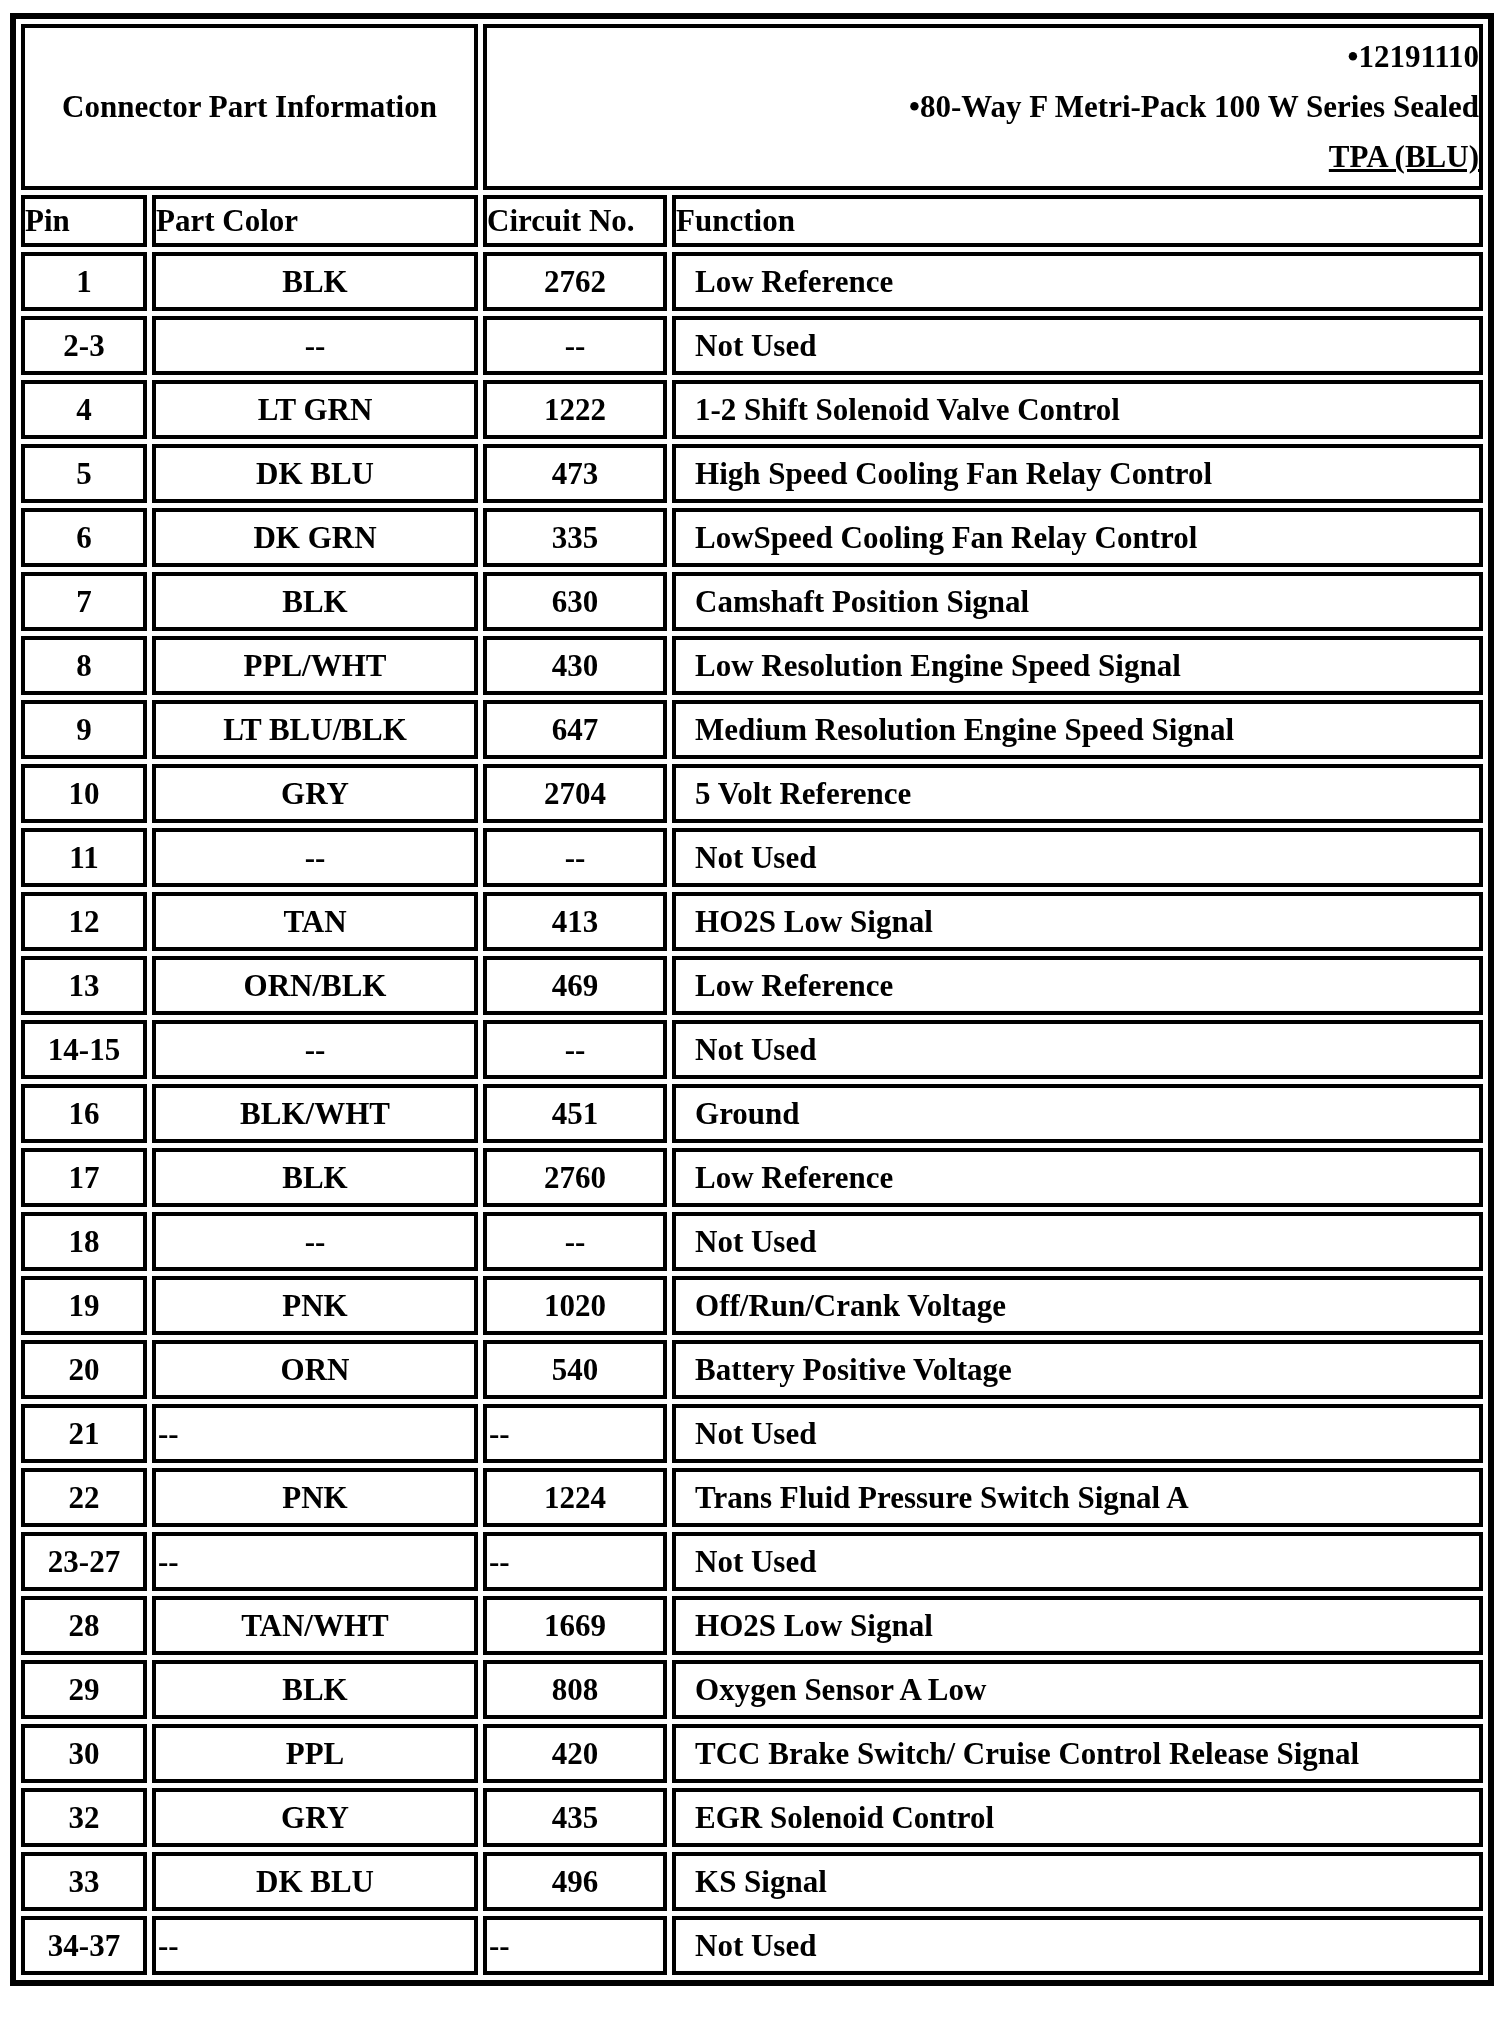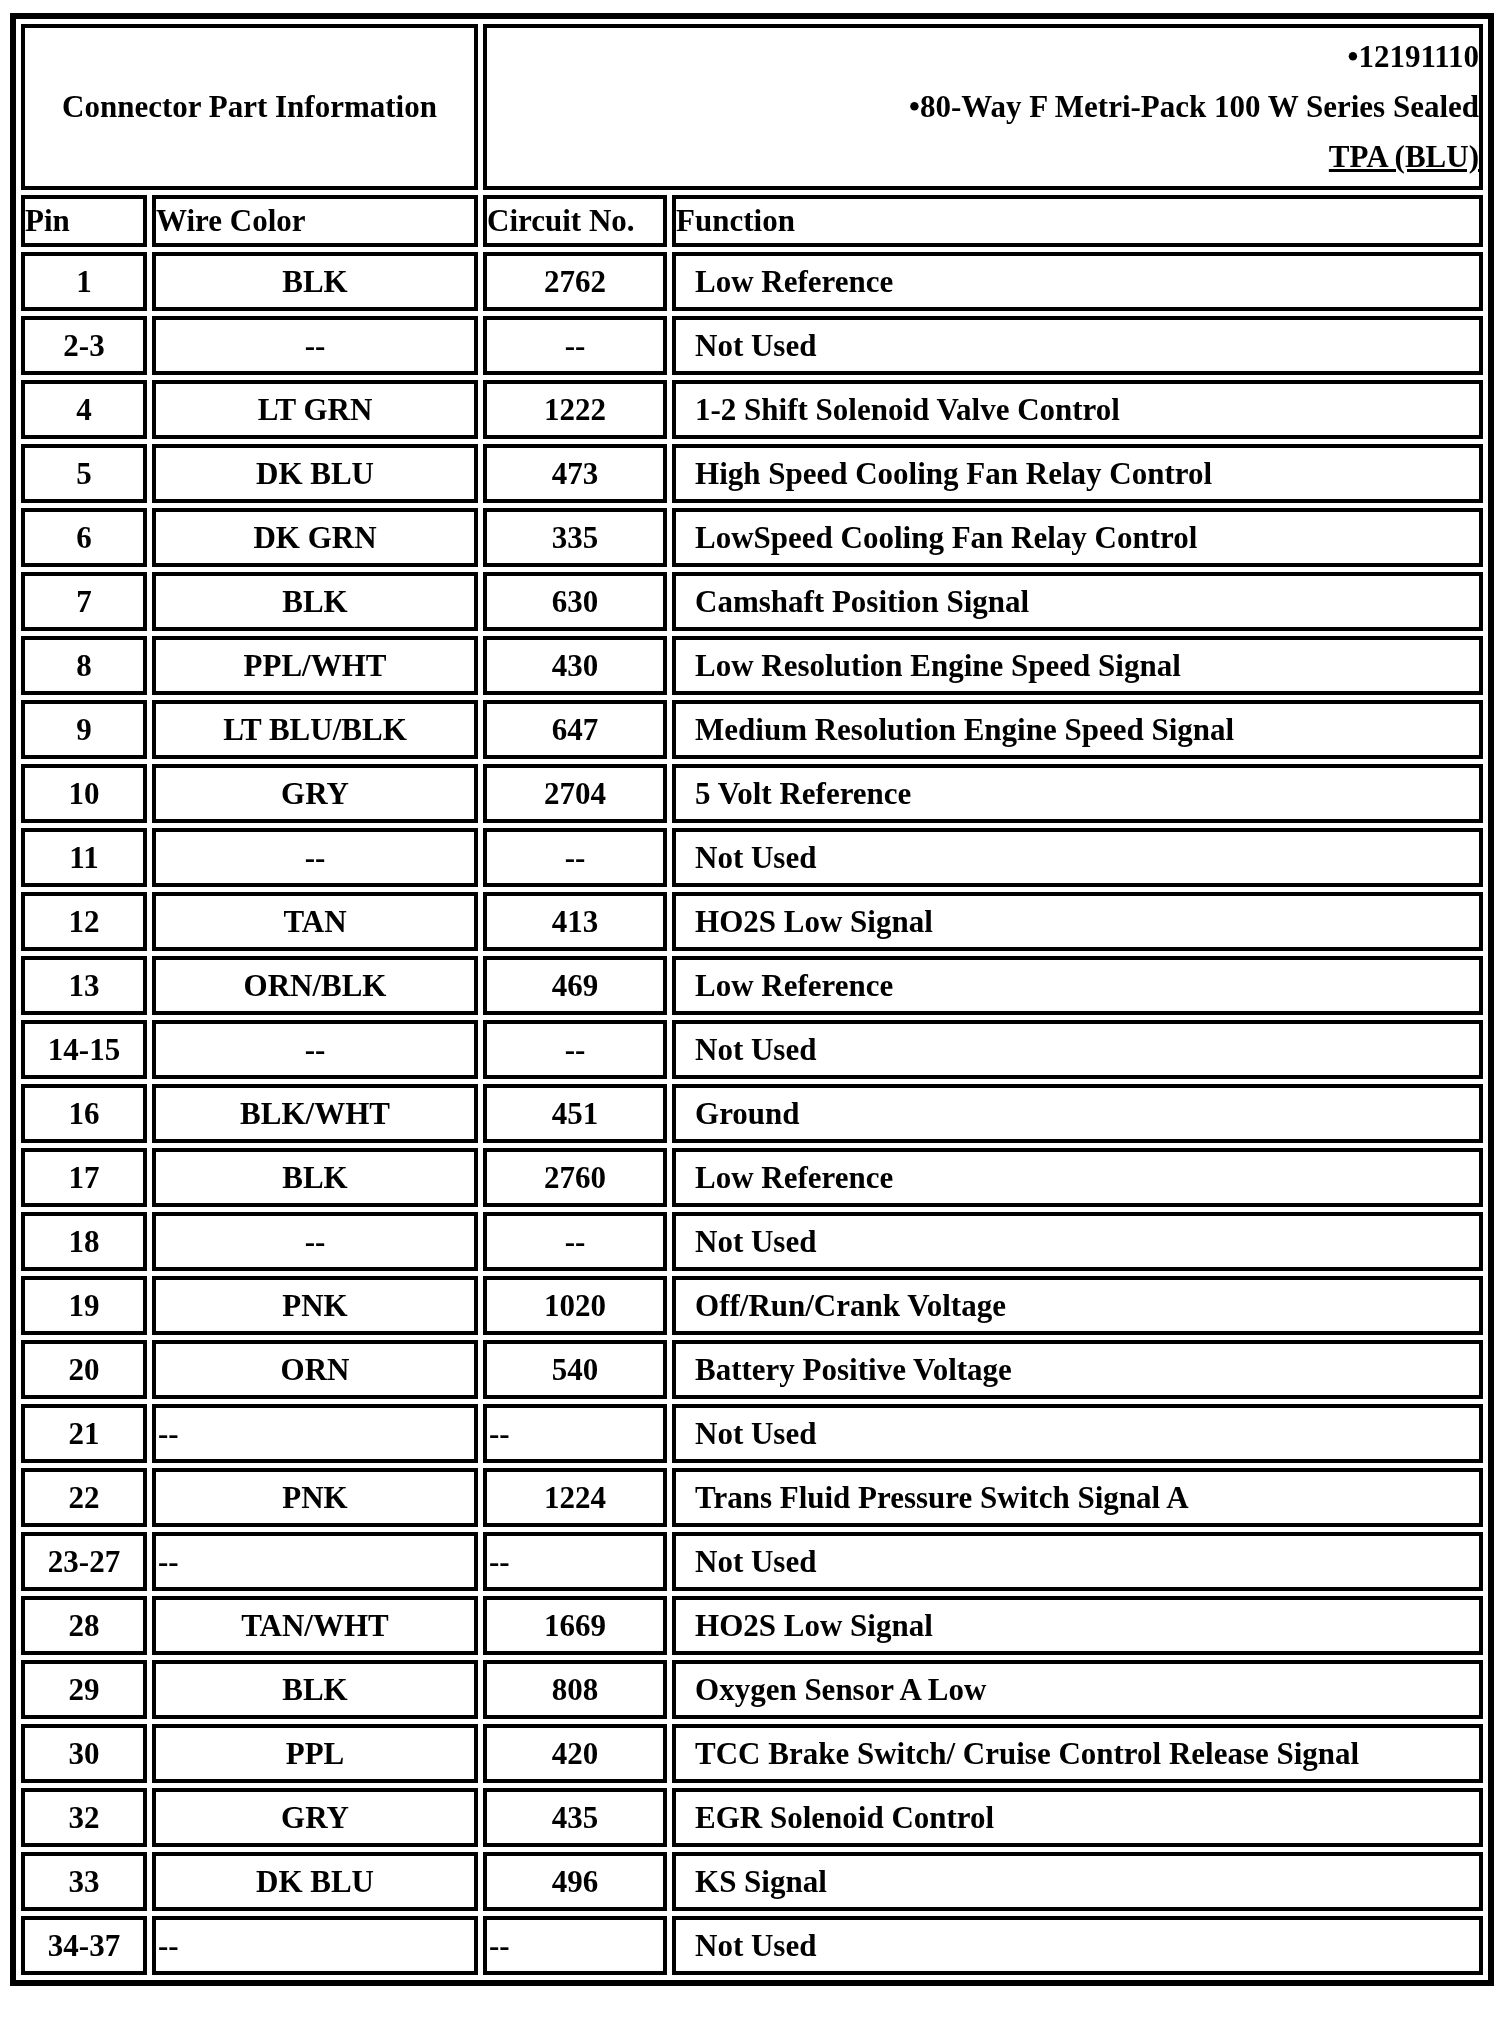--- a/index.html
+++ b/index.html
@@ -104,21 +104,21 @@
             <span class="dot">•</span><span>12191110</span>
           </div>
           <div class="bullet-line">
             <span class="dot">•</span><span>80-Way F Metri-Pack 100 W Series Sealed</span>
           </div>
           <div class="bullet-cont">TPA (BLU)</div>
         </td>
       </tr>
       <tr>
         <th class="col-hdr">Pin</th>
-        <th class="col-hdr">Wire Color</th>
+        <th class="col-hdr">Part Color</th>
         <th class="col-hdr">Circuit No.</th>
         <th class="col-hdr">Function</th>
       </tr>
     </tbody>
     <tbody class="data">
 
     <tr>
           <td class="cell-pin">1</td>
           <td class="cell-wire">BLK</td>
           <td class="cell-circuit">2762</td>

